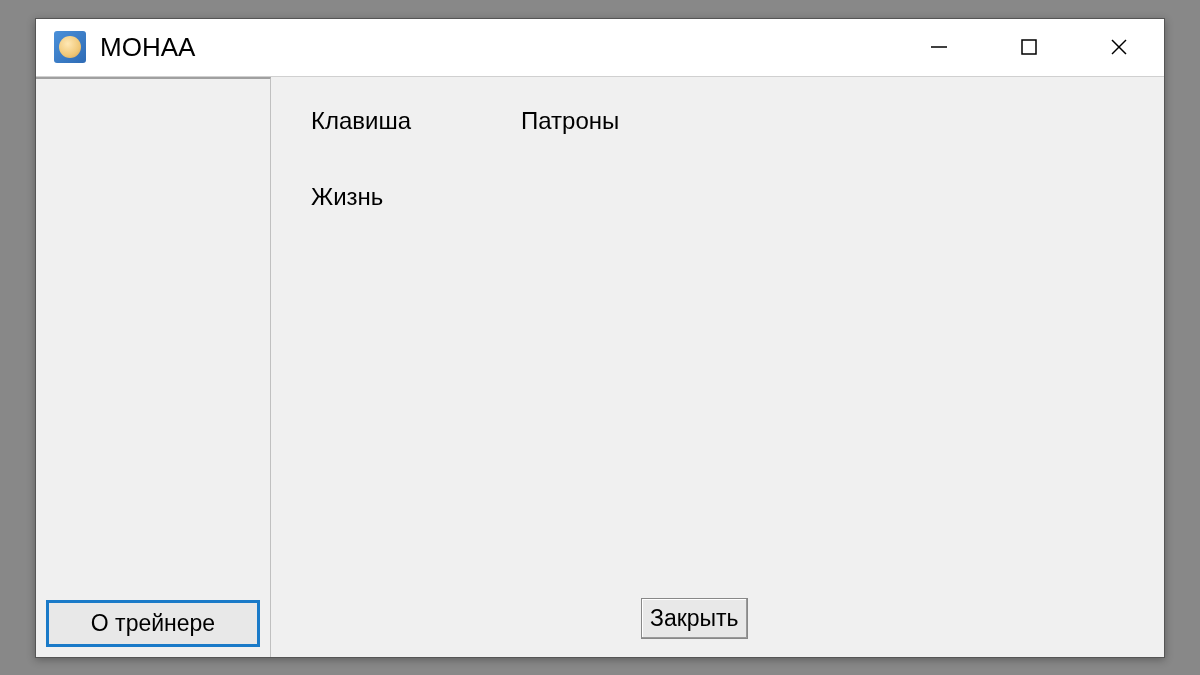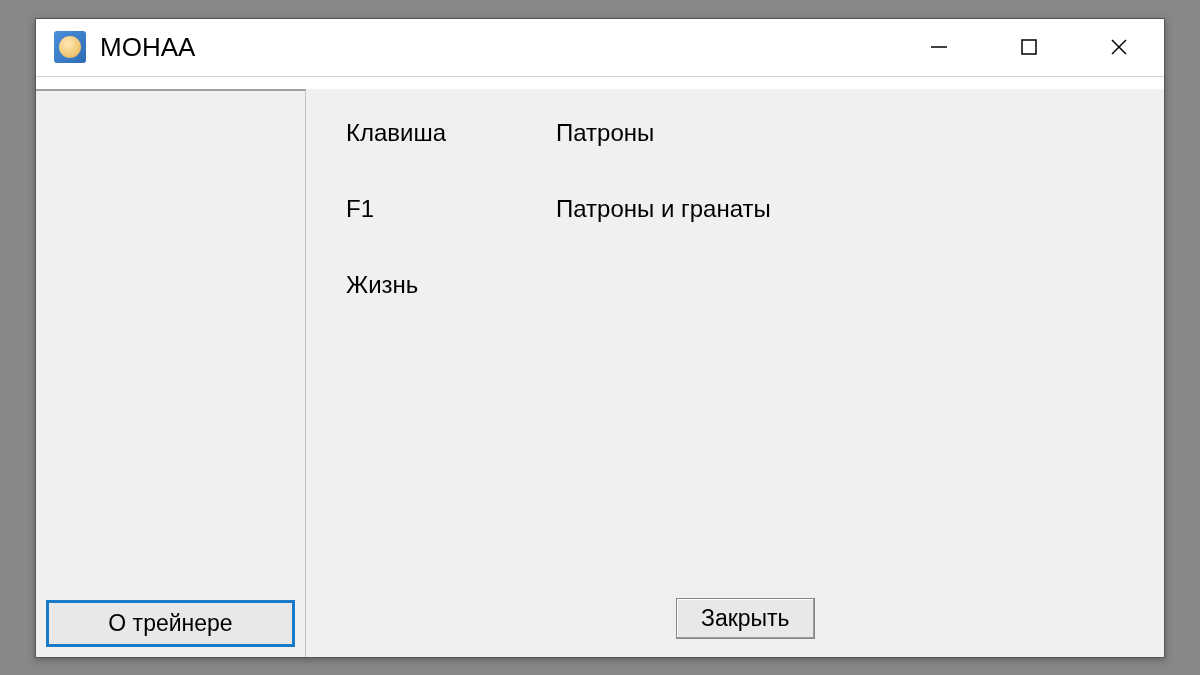--- a/index.html
+++ b/index.html
@@ -20,21 +20,20 @@
     }
     
     .window {
       width: 1130px;
       height: 640px;
       background: #ffffff;
       border: 1px solid #555;
       box-shadow: 0 2px 8px rgba(0,0,0,0.3);
       display: flex;
       flex-direction: column;
-      gap: 12px;
     }
     
     .titlebar {
       height: 58px;
       background: #ffffff;
       display: flex;
       align-items: center;
       border-bottom: 1px solid #d0d0d0;
     }
     
@@ -90,21 +89,21 @@
       fill: none;
     }
     
     .body-area {
       flex: 1;
       display: flex;
       background: #f0f0f0;
     }
     
     .sidebar {
-      width: 270px;
+      width: 235px;
       background: #f0f0f0;
       border-right: 1px solid #c0c0c0;
       border-top: 2px solid #a0a0a0;
       display: flex;
       flex-direction: column;
       position: relative;
     }
     
     .sidebar-spacer {
       flex: 1;
@@ -149,21 +148,21 @@
     .col-effect {
       flex: 1;
       font-size: 24px;
       color: #000;
     }
     
     .close-button {
       position: absolute;
       bottom: 18px;
       left: 370px;
-      padding: 6px 24px;
+      padding: 6px 8px;
       font-size: 23px;
       color: #000;
       background: #e8e8e8;
       border: 1px solid #888;
       box-shadow: inset -1px -1px 0 #999, inset 1px 1px 0 #fff;
       cursor: pointer;
       font-family: inherit;
     }
   </style>
 </head>
@@ -202,24 +201,20 @@
     </div>
 
     <div class="content">
       <div class="table-area">
 
         <div class="row">
           <div class="col-key">Клавиша</div>
           <div class="col-effect">Патроны</div>
         </div>
 
-        <div class="row">
-          <div class="col-key">F1</div>
-          <div class="col-effect">Патроны и гранаты</div>
-        </div>
 
         <div class="row">
           <div class="col-effect">Жизнь</div>
         </div>
 
       </div>
 
       <button class="close-button">Закрыть</button>
     </div>
 

